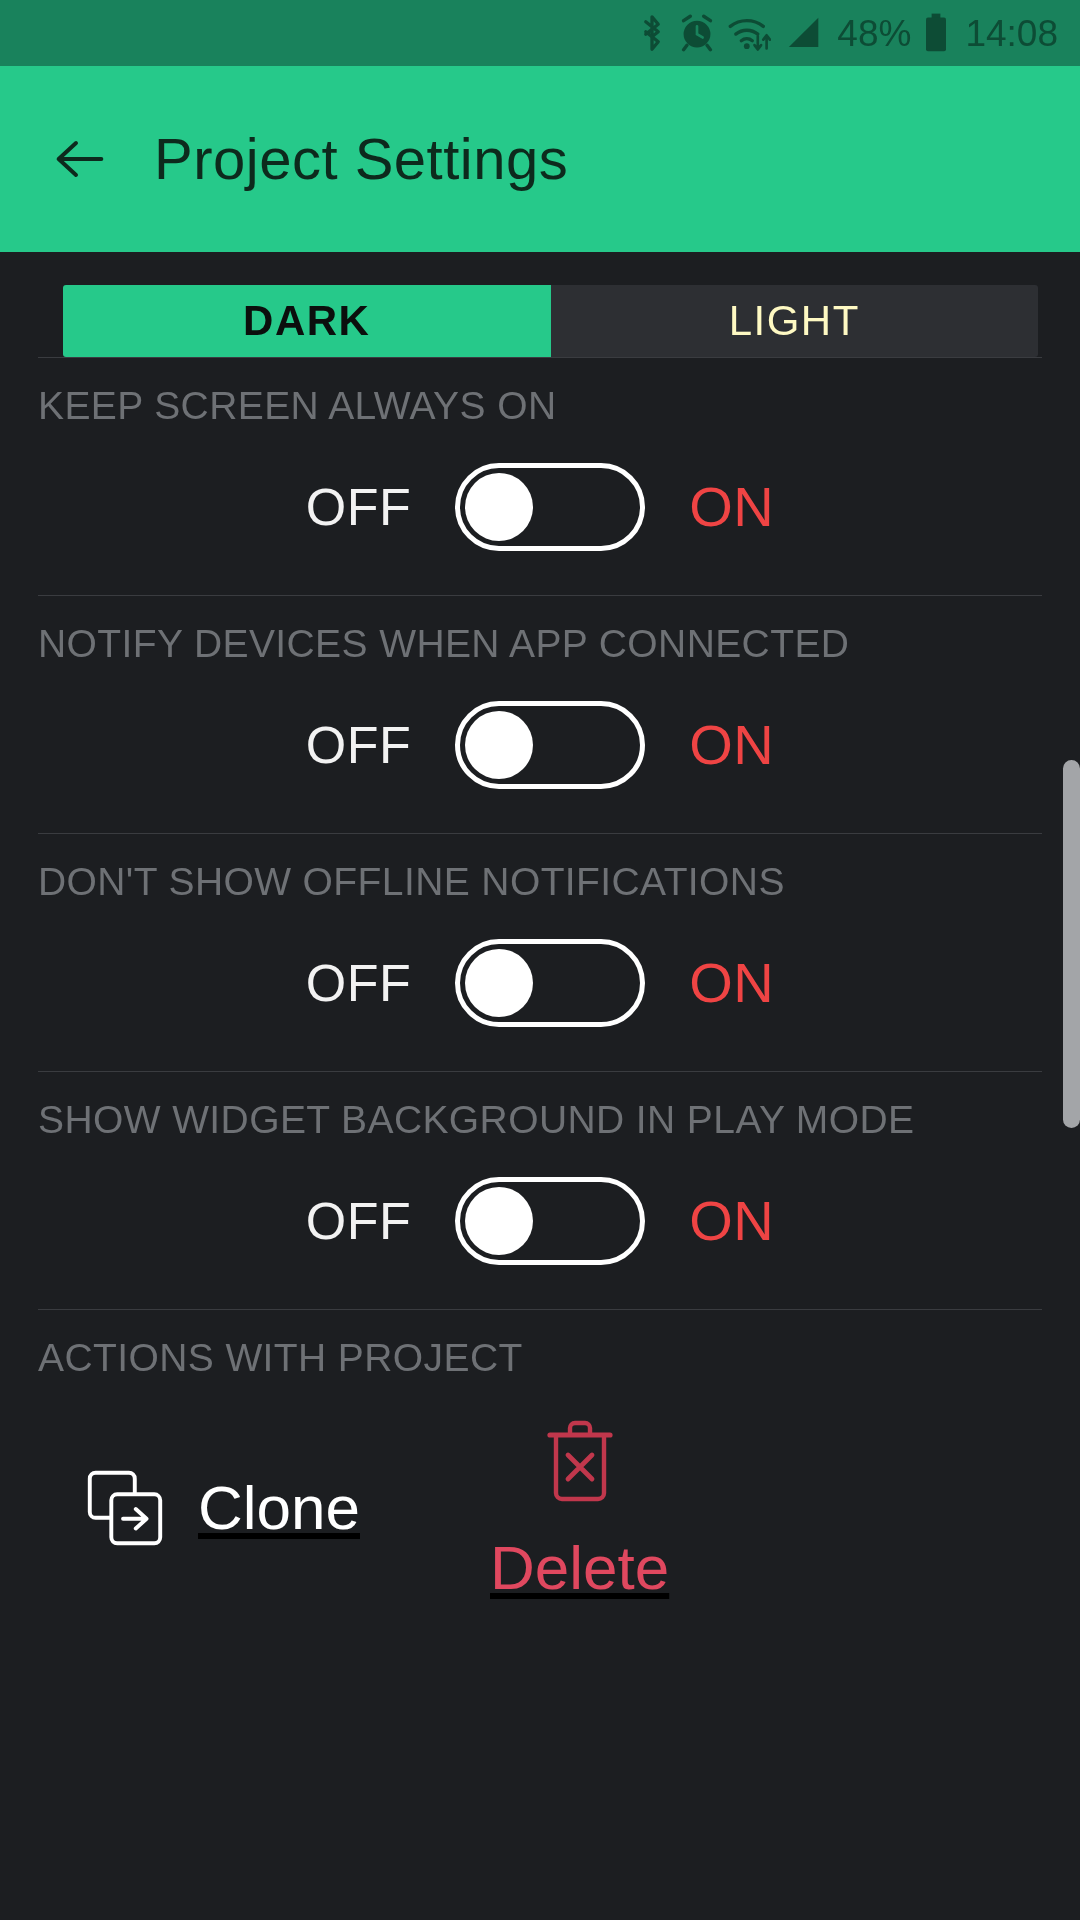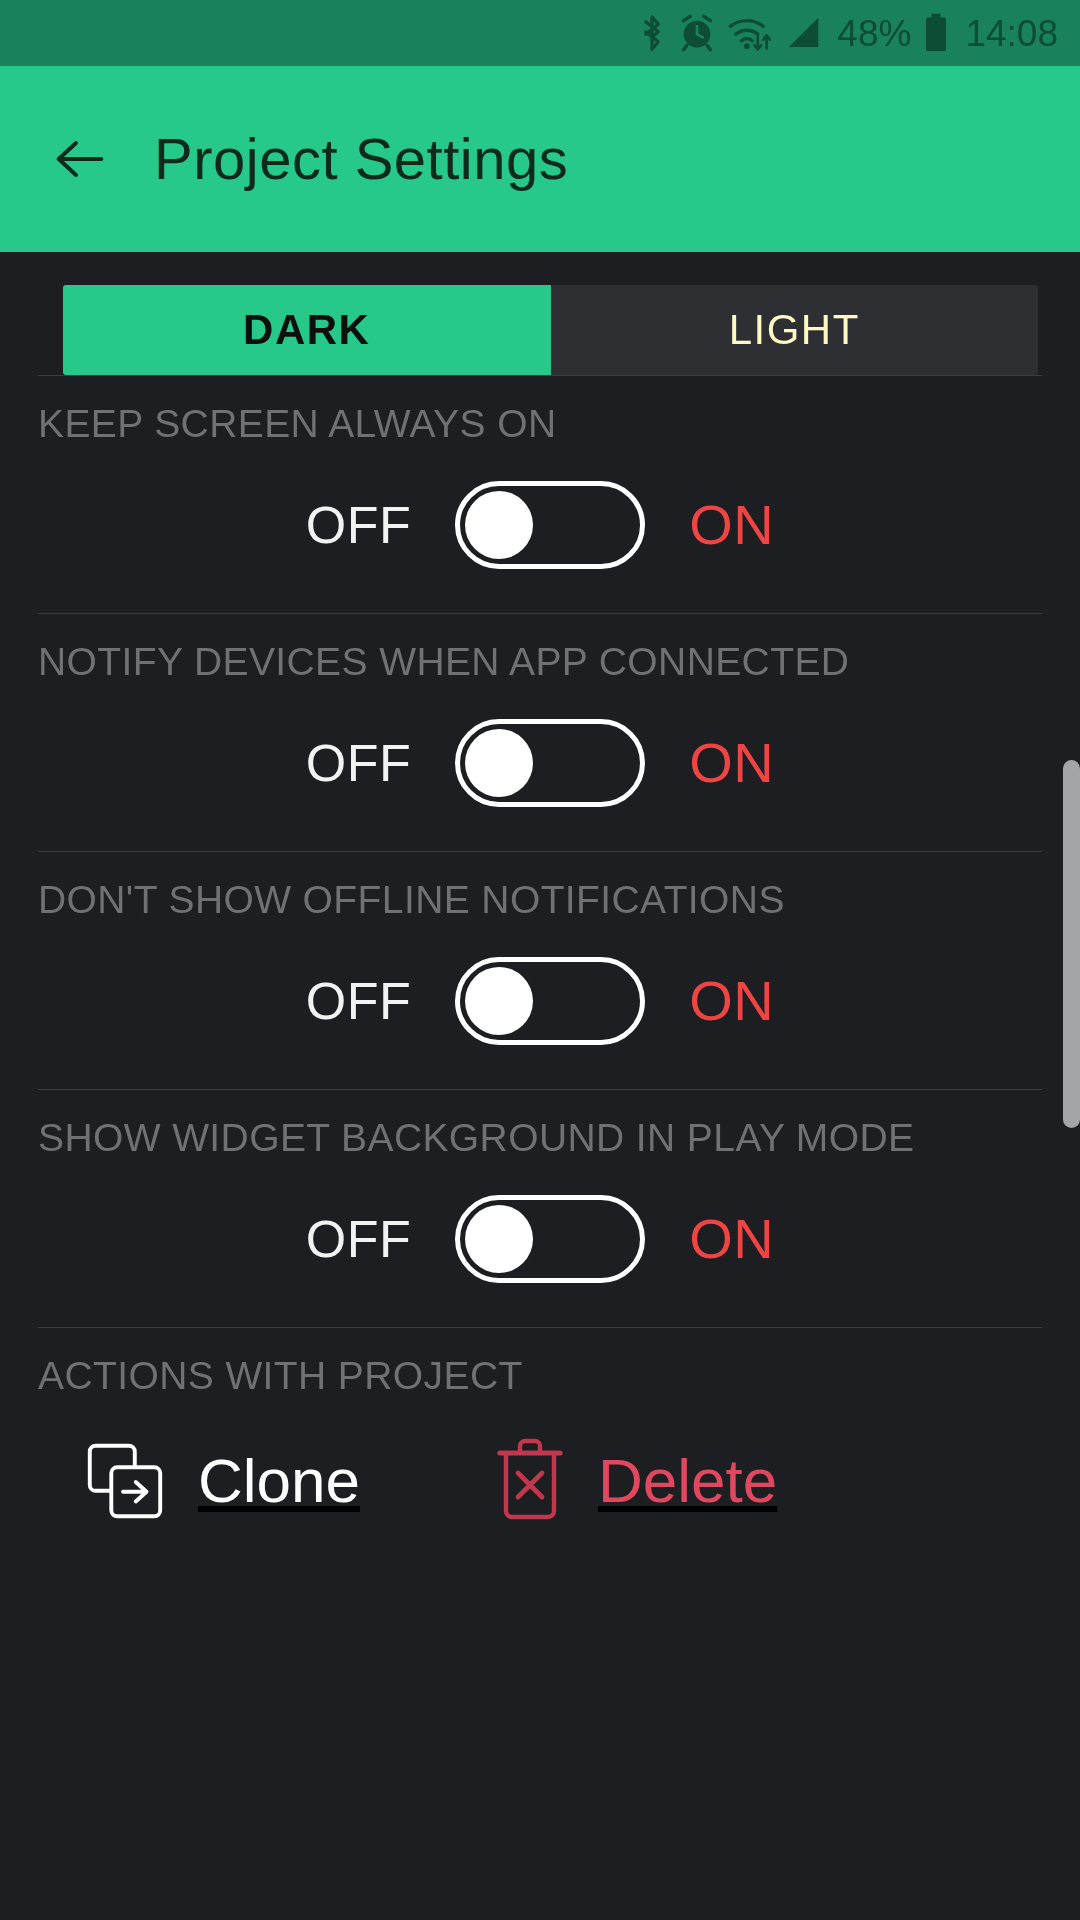--- a/index.html
+++ b/index.html
@@ -45,21 +45,21 @@
   
   .content{
     position:absolute; top:244px; left:0; right:0; bottom:0;
     background:#1c1e21;
   }
 
   
   .tabbar{
     display:flex;
     margin:41px 42px 0 63px;
-    height:90px;
+    height:72px;
     border-radius:3px;
     overflow:hidden;
   }
   .tab{
     flex:1; display:flex; align-items:center; justify-content:center;
     font-size:42px; letter-spacing:1.5px; cursor:pointer;
     font-weight:400;
   }
   .tab.active{ background:#26c98a; color:#0b0f0d; font-weight:700; }
   .tab.inactive{ background:#2d2f33; color:#fef9c3; }
@@ -96,21 +96,21 @@
   .actions{
     display:flex; align-items:center;
     padding:40px 0 0 0; gap:0;
   }
   .action-btn{
     display:flex; align-items:center; gap:28px;
     cursor:pointer;
     text-decoration:underline;
   }
   .action-clone{ margin-left:42px; }
-  .action-delete{ margin-left:130px; }
+  .action-delete{ margin-left:130px;flex-direction:column; }
   .action-label{ font-size:62px; line-height:1; font-weight:400; }
   .clone-label{ color:#ffffff; }
   .delete-label{ color:#e0485f; }
   .action-icon{ flex:0 0 auto; display:flex; align-items:center; }
 
   
   .scrollbar-thumb{
     position:absolute; right:0; top:760px;
     width:17px; height:368px;
     background:#a3a5a8; border-radius:9px;

